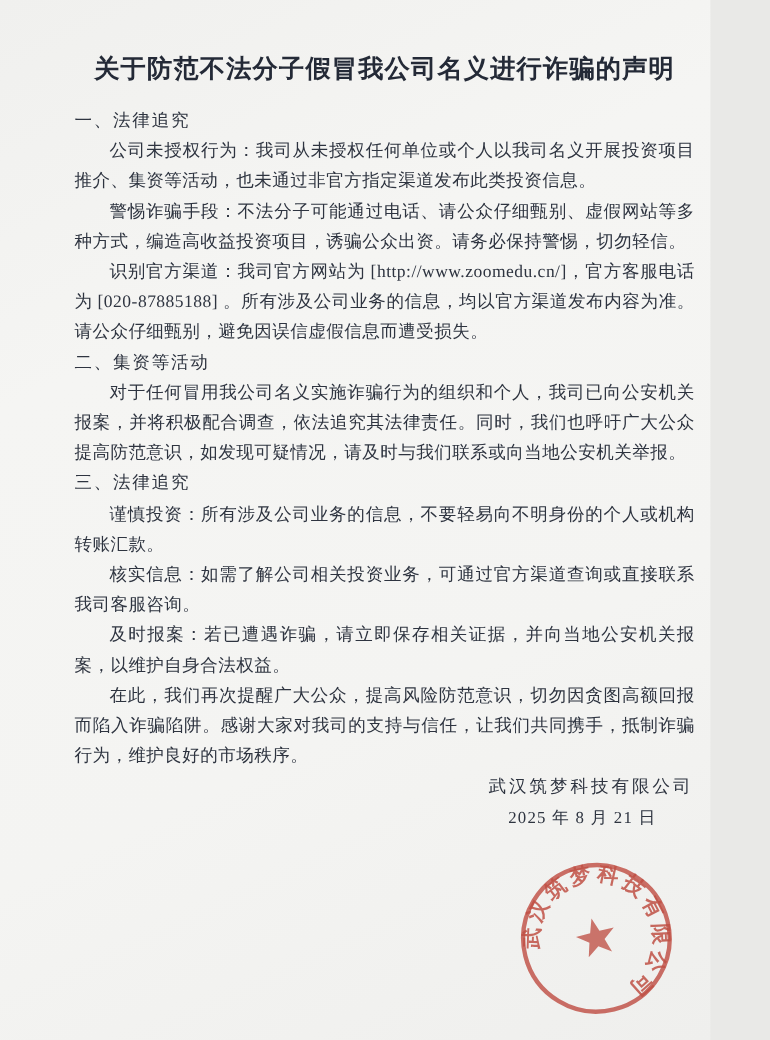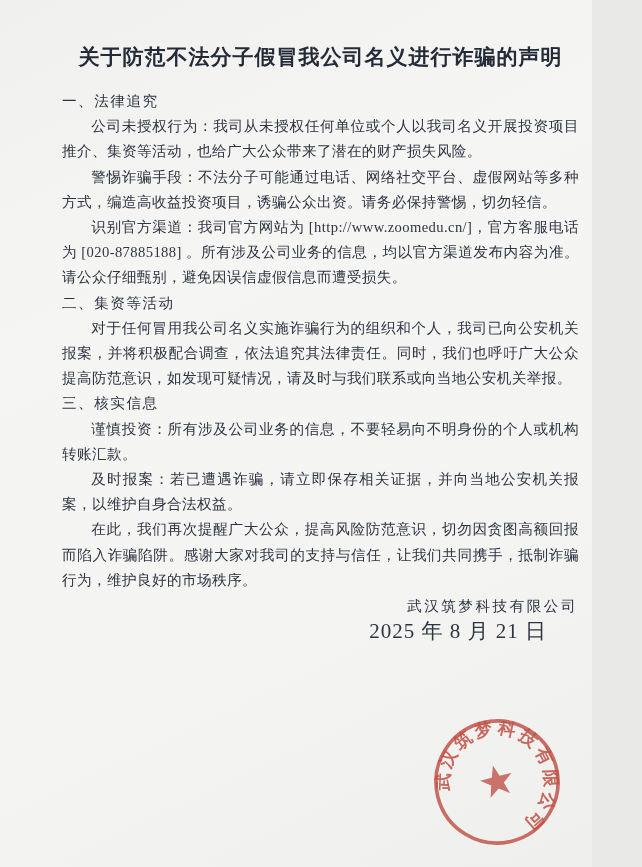--- a/index.html
+++ b/index.html
@@ -43,21 +43,21 @@
     letter-spacing: 1.5px;
   }
   .signature-block { margin-top: 1px; text-align: right; }
   .company-line {
     font-size: 14.6px;
     line-height: 25.2px;
     letter-spacing: 2.5px;
     padding-right: 1px;
   }
   .date-line {
-    font-size: 21px;
+    font-size: 14px;
     line-height: 25.2px;
     letter-spacing: 1px;
     padding-right: 32px;
   }
   .seal {
     position: absolute;
     left: 423px; top: 708px;
     width: 148px; height: 148px;
     mix-blend-mode: multiply;
     opacity: 0.88;
@@ -72,33 +72,34 @@
 <body>
 
 <div class="page">
   <div class="content">
 
     <h1 class="doc-title">关于防范不法分子假冒我公司名义进行诈骗的声明</h1>
 
 
     <div>
       <div class="heading">一、法律追究</div>
-      <p class="para indent">公司未授权行为：我司从未授权任何单位或个人以我司名义开展投资项目推介、集资等活动，也给广大公众带来了潜在的财产损失风险。</p>
-      <p class="para indent">警惕诈骗手段：不法分子可能通过电话、网络社交平台、虚假网站等多种方式，编造高收益投资项目，诱骗公众出资。请务必保持警惕，切勿轻信。</p>
+      <p class="para indent">公司未授权行为：我司从未授权任何单位或个人以我司名义开展投资项目推介、集资等活动，也未通过非官方指定渠道发布此类投资信息。</p>
+      <p class="para indent">警惕诈骗手段：不法分子可能通过电话、请公众仔细甄别、虚假网站等多种方式，编造高收益投资项目，诱骗公众出资。请务必保持警惕，切勿轻信。</p>
       <p class="para indent">识别官方渠道：我司官方网站为 [http://www.zoomedu.cn/]，官方客服电话为 [020-87885188] 。所有涉及公司业务的信息，均以官方渠道发布内容为准。请公众仔细甄别，避免因误信虚假信息而遭受损失。</p>
     </div>
 
     <div>
       <div class="heading">二、集资等活动</div>
       <p class="para indent">对于任何冒用我公司名义实施诈骗行为的组织和个人，我司已向公安机关报案，并将积极配合调查，依法追究其法律责任。同时，我们也呼吁广大公众提高防范意识，如发现可疑情况，请及时与我们联系或向当地公安机关举报。</p>
     </div>
 
     <div>
-      <div class="heading">三、核实信息</div>
+      <div class="heading">三、法律追究</div>
       <p class="para indent">谨慎投资：所有涉及公司业务的信息，不要轻易向不明身份的个人或机构转账汇款。</p>
+      <p class="para indent">核实信息：如需了解公司相关投资业务，可通过官方渠道查询或直接联系我司客服咨询。</p>
       <p class="para indent">及时报案：若已遭遇诈骗，请立即保存相关证据，并向当地公安机关报案，以维护自身合法权益。</p>
     </div>
 
     <p class="para indent">在此，我们再次提醒广大公众，提高风险防范意识，切勿因贪图高额回报而陷入诈骗陷阱。感谢大家对我司的支持与信任，让我们共同携手，抵制诈骗行为，维护良好的市场秩序。</p>
 
     <div class="signature-block">
       <div class="company-line">武汉筑梦科技有限公司</div>
       <div class="date-line">2025 年 8 月 21 日</div>
     </div>
 

